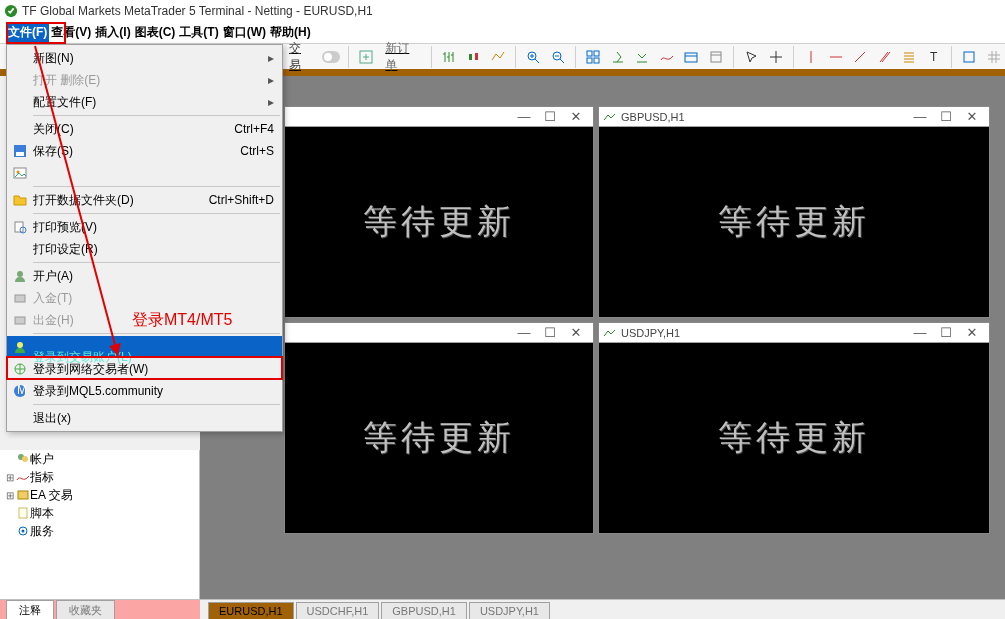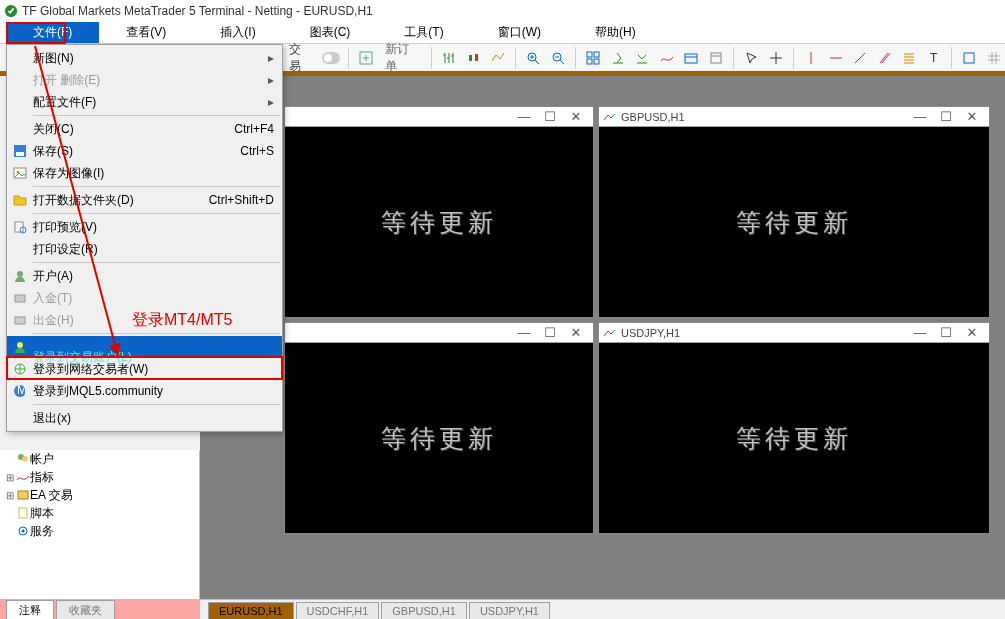--- a/index.html
+++ b/index.html
@@ -3,24 +3,24 @@
 <meta charset="utf-8">
 <style>
 * { box-sizing: border-box; margin: 0; padding: 0; font-family: "Microsoft YaHei", "Segoe UI", Tahoma, sans-serif; font-size: 12px; }
 body { background: #f0f0f0; width: 1005px; height: 619px; overflow: hidden; position: relative; }
 
 .titlebar { height: 22px; background: #fff; display: flex; align-items: center; padding-left: 4px; }
 .titlebar .logo { width: 14px; height: 14px; margin-right: 4px; }
 .titlebar .title { color: #333; }
 
 .menubar { height: 22px; background: #fff; display: flex; align-items: center; padding-left: 6px; border-bottom: 1px solid #d0d0d0; }
-.menubar .item { padding: 2px 27px; color: #000; cursor: default; }
+.menubar .item { padding: 2px 2px; color: #000; cursor: default; font-weight: bold; }
 .menubar .item.active { background: #0a63c6; color: #fff; }
 
-.toolbar-wrap { position: absolute; left: 0; right: 0; top: 44px; height: 32px; background: #f7f7f7; border-bottom: 5px solid #a16207; display: flex; align-items: center; padding-left: 283px; gap: 2px; }
+.toolbar-wrap { position: absolute; left: 0; right: 0; top: 44px; height: 32px; background: #f7f7f7; border-bottom: 7px solid #a16207; display: flex; align-items: center; padding-left: 283px; gap: 2px; text-decoration: underline; }
 .toolbar-wrap .sep { width: 1px; height: 22px; background: #d0d0d0; margin: 0 4px; }
 .tbtn { width: 24px; height: 24px; display: flex; align-items: center; justify-content: center; border: 1px solid transparent; }
 .toggle-text { padding: 0 6px; color: #444; }
 .new-order { padding: 0 6px; color: #666; }
 
 .dropdown { position: absolute; left: 6px; top: 44px; width: 277px; background: #f0f0f0; border: 1px solid #a0a0a0; box-shadow: 2px 2px 6px rgba(0,0,0,0.25); z-index: 100; padding: 2px 0; }
 .dropdown .row { height: 22px; display: flex; align-items: center; padding-right: 8px; position: relative; }
 .dropdown .row .ico { width: 26px; display: flex; justify-content: center; }
 .dropdown .row .lbl { flex: 1; color: #000; }
 .dropdown .row .sc { color: #000; }
@@ -38,21 +38,21 @@
 .chart-tabs { position: absolute; left: 200px; right: 0; bottom: 0; height: 20px; background: #f0f0f0; border-top: 1px solid #c0c0c0; display: flex; align-items: flex-end; padding-left: 8px; }
 .chart-tab { padding: 2px 10px; border: 1px solid #a0a0a0; border-bottom: none; background: #e8e8e8; color: #777; margin-right: 2px; font-size: 11px; }
 .chart-tab.active { background: #a16207; color: #000; }
 
 .pane { position: absolute; background: #000; border: 1px solid #888; }
 .pane-title { position: absolute; left: 0; right: 0; top: 0; height: 20px; background: #fff; border-bottom: 1px solid #a0a0a0; display: flex; align-items: center; padding: 0 4px; }
 .pane-title .pico { width: 14px; height: 14px; margin-right: 4px; }
 .pane-title .plbl { flex: 1; color: #444; font-size: 11px; }
 .pane-title .wbtn { width: 26px; text-align: center; color: #555; font-size: 13px; }
 .pane-body { position: absolute; left: 0; right: 0; top: 20px; bottom: 0; display: flex; align-items: center; justify-content: center; }
-.wait { color: #c0c0c0; font-family: "SimHei","Microsoft YaHei",sans-serif; font-size: 25px; letter-spacing: 4px; text-shadow: 1px 1px 0 #444; }
+.wait { color: #c0c0c0; font-family: "SimHei","Microsoft YaHei",sans-serif; font-size: 34px; letter-spacing: 4px; text-shadow: 1px 1px 0 #444; }
 
 .nav { position: absolute; left: 0; top: 450px; width: 200px; bottom: 20px; background: #fff; border-right: 1px solid #c0c0c0; }
 .nav .tree-row { height: 18px; display: flex; align-items: center; padding-left: 6px; }
 .nav .tree-row .expander { width: 10px; color: #666; font-size: 10px; }
 .nav .tree-row .tico { width: 14px; height: 14px; }
 .nav-tabs { position: absolute; left: 0; bottom: 0; width: 200px; height: 20px; background: #fca5a5; border-top: 1px solid #c0c0c0; display: flex; align-items: flex-start; padding-left: 6px; }
 .nav-tab { padding: 2px 12px; border: 1px solid #a0a0a0; border-bottom: none; background: #e8e8e8; color: #777; font-size: 11px; margin-right: 2px; }
 .nav-tab.active { background: #fff; color: #000; }
 
 svg { display: block; }
@@ -251,21 +251,20 @@
       <span class="sc">Ctrl+S</span>
     </div>
   <div class="row">
       <span class="ico">
         <svg width="14" height="14" viewBox="0 0 14 14">
           <rect x="1" y="2" width="12" height="10" fill="#fff" stroke="#888"></rect>
           <circle cx="5" cy="6" r="1.5" fill="#e80"></circle>
           <path d="M2 11l4-4 3 3 2-2 2 2" stroke="#3a7" fill="none"></path>
         </svg>
       </span>
-      <span class="lbl">保存为图像(I)</span>
     </div>
   <hr>
   <div class="row">
       <span class="ico">
         <svg width="14" height="14" viewBox="0 0 14 14">
           <path d="M1 3h5l1 2h6v7H1z" fill="#f4c430" stroke="#c90"></path>
         </svg>
       </span>
       <span class="lbl">打开数据文件夹(D)</span>
       <span class="sc">Ctrl+Shift+D</span>

